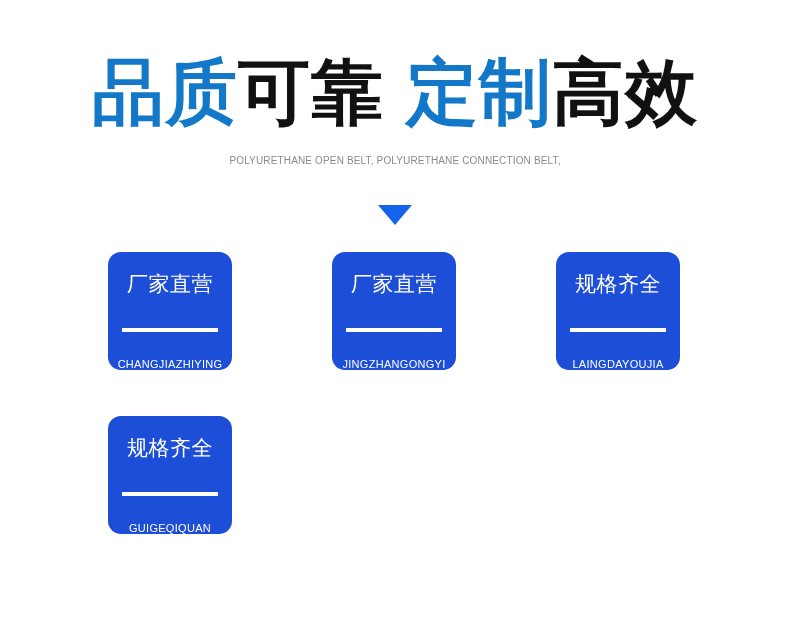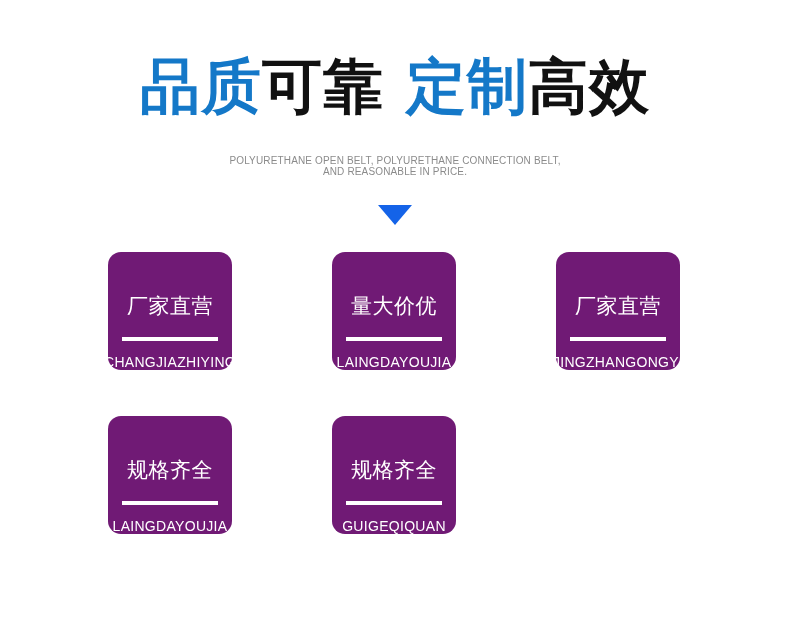--- a/index.html
+++ b/index.html
@@ -22,21 +22,21 @@
 
   
   .headline {
     position: absolute;
     left: 0;
     top: 56px;
     width: 790px;
     text-align: center;
     line-height: 1;
     white-space: nowrap;
-    font-size: 60px;
+    font-size: 72px;
     font-weight: 700;
     letter-spacing: 1px;
     font-family: "DejaVu Sans", "Liberation Sans", sans-serif;
   }
   .headline .seg-blue  { color: #1478c8; }
   .headline .seg-black { color: #111111; }
   .headline .gap { display: inline-block; width: 22px; }
 
   
   .subtitle {
@@ -78,27 +78,27 @@
     top: 252px;
     width: 575px;
     display: grid;
     grid-template-columns: repeat(3, 124px);
     grid-template-rows: repeat(2, 118px);
     column-gap: 100px;
     row-gap: 46px;
   }
 
   .card {
-    background: #701a75;
+    background: #1d4ed8;
     border-radius: 13px;
     position: relative;
     display: flex;
     flex-direction: column;
     align-items: center;
-    justify-content: flex-end;
+    justify-content: space-between;
     padding-top: 22px;
     box-sizing: border-box;
   }
 
   .card-title {
     color: #ffffff;
     font-size: 21px;
     font-weight: 400;
     letter-spacing: 0.5px;
     line-height: 1;
@@ -108,58 +108,52 @@
 
   .card-rule {
     width: 96px;
     height: 4px;
     background: #ffffff;
     margin-top: 20px;
   }
 
   .card-pinyin {
     color: #ffffff;
-    font-size: 14px;
+    font-size: 11px;
     letter-spacing: 0.3px;
     margin-top: 13px;
     white-space: nowrap;
     font-family: "Liberation Sans", sans-serif;
   }
 </style>
 </head>
 <body>
 
 <div class="page">
 
   <div class="headline">
     <span class="seg-blue">品质</span><span class="seg-black">可靠</span><span class="gap"></span><span class="seg-blue">定制</span><span class="seg-black">高效</span>
   </div>
 
   <div class="subtitle">
     <div>POLYURETHANE OPEN BELT, POLYURETHANE CONNECTION BELT,</div>
-    <div>AND REASONABLE IN PRICE.</div>
   </div>
 
   <div class="arrow-wrap">
     <span class="arrow"></span>
   </div>
 
   <div class="grid">
 
     <div class="card">
       <div class="card-title">厂家直营</div>
       <div class="card-rule"></div>
       <div class="card-pinyin">CHANGJIAZHIYING</div>
     </div>
 
-    <div class="card">
-      <div class="card-title">量大价优</div>
-      <div class="card-rule"></div>
-      <div class="card-pinyin">LAINGDAYOUJIA</div>
-    </div>
 
     <div class="card">
       <div class="card-title">厂家直营</div>
       <div class="card-rule"></div>
       <div class="card-pinyin">JINGZHANGONGYI</div>
     </div>
 
 
     <div class="card">
       <div class="card-title">规格齐全</div>

